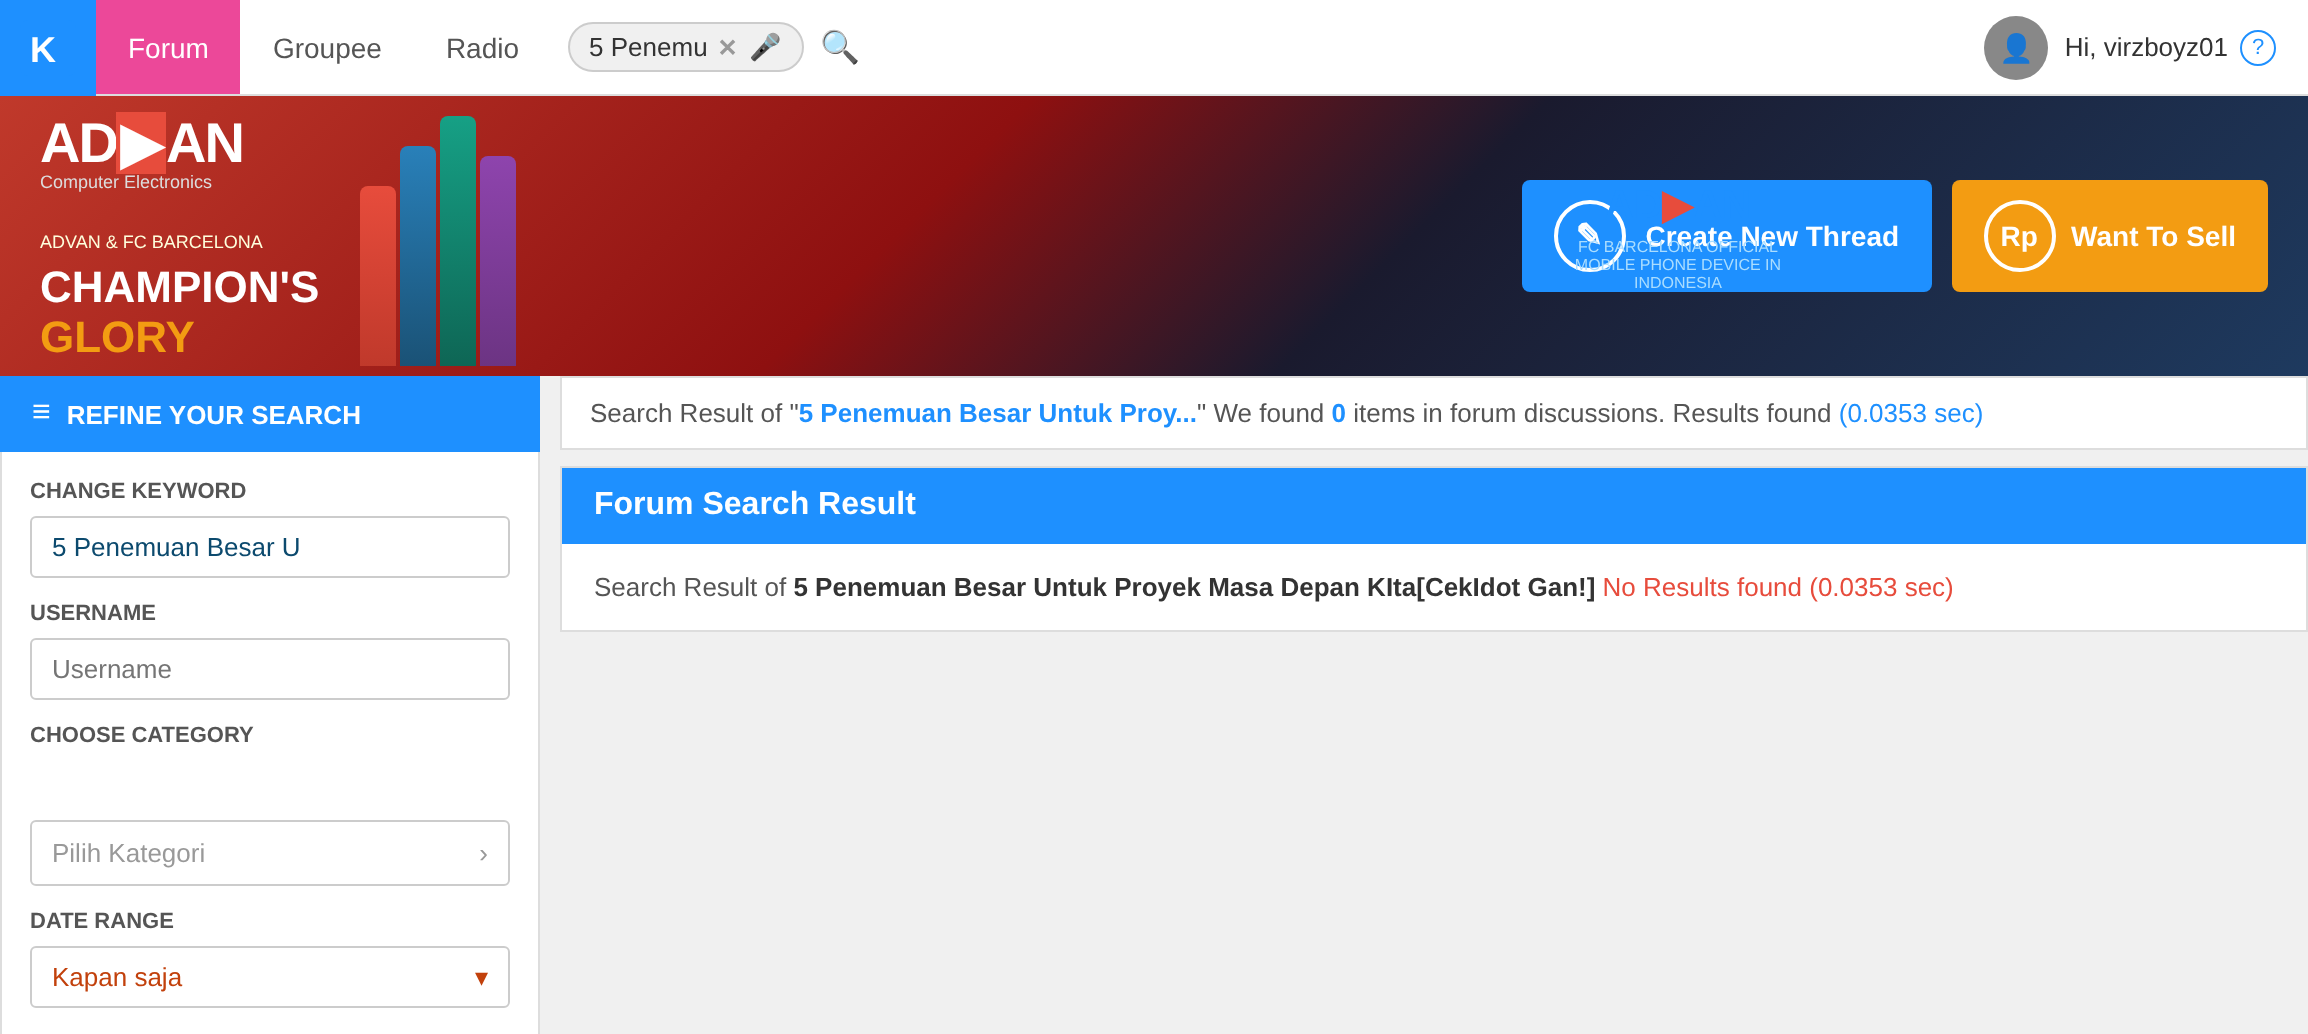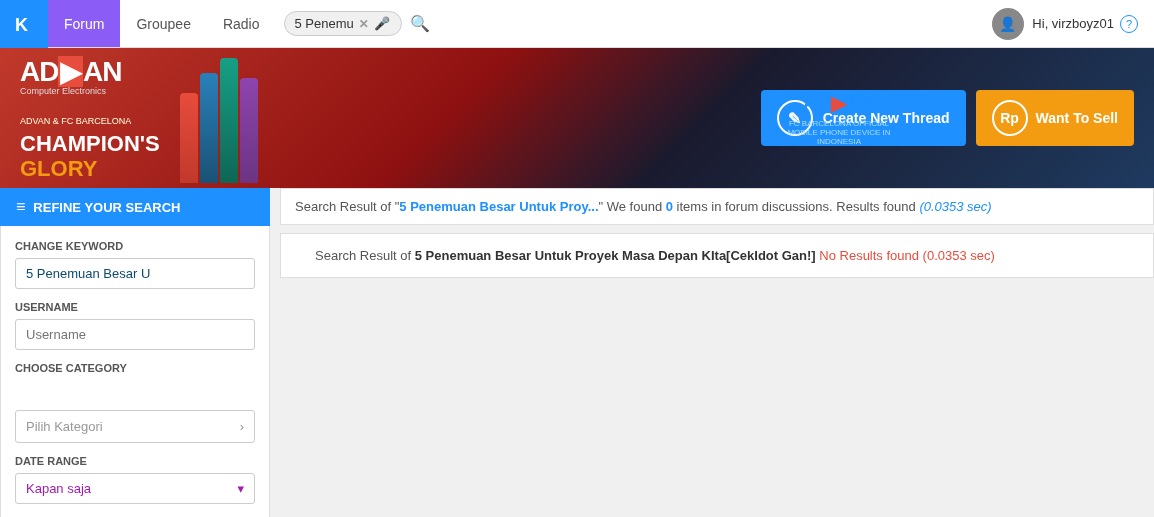--- a/index.html
+++ b/index.html
@@ -32,21 +32,21 @@
     .nav-item {
       padding: 0 16px;
       height: 100%;
       display: flex;
       align-items: center;
       cursor: pointer;
       font-size: 14px;
       color: #555;
     }
     .nav-item.active {
-      background: #8b5cf6;
+      background: #ec4899;
       color: #fff;
     }
     .nav-search-area {
       display: flex;
       align-items: center;
       margin-left: 8px;
     }
     .nav-search-chip {
       background: #f0f0f0;
       border: 1px solid #ccc;
@@ -272,21 +272,21 @@
       align-items: center;
       cursor: pointer;
       margin-top: 36px;
     }
     .field-select-dropdown {
       width: 100%;
       border: 1px solid #ccc;
       border-radius: 3px;
       padding: 7px 10px;
       font-size: 13px;
-      color: #a21caf;
+      color: #c2410c;
       background: #fff;
       display: flex;
       justify-content: space-between;
       align-items: center;
       cursor: pointer;
     }
     .refine-btn {
       background: #1e90ff;
       color: #fff;
       border: none;
@@ -305,37 +305,36 @@
     }
     .search-info-bar {
       background: #fff;
       border: 1px solid #ddd;
       padding: 10px 14px;
       font-size: 13px;
       color: #555;
       margin-bottom: 8px;
     }
     .search-info-bar strong { color: #1e90ff; }
-    .search-info-bar .time { color: #1e90ff; font-style: italic; }
+    .search-info-bar .time { color: #1e90ff; }
     .result-panel {
       background: #fff;
       border: 1px solid #ddd;
     }
     .result-header {
       background: #1e90ff;
       color: #fff;
       padding: 10px 16px;
       font-size: 16px;
       font-weight: bold;
     }
     .result-body {
       padding: 14px 16px;
       font-size: 13px;
       color: #555;
-      margin-left: 18px;
     }
     .result-body strong { color: #333; }
     .result-body .no-results { color: #e74c3c; }
   </style>
 </head>
 <body>
 
 <nav class="navbar">
   <div class="nav-logo">
     <svg viewBox="0 0 28 28" fill="none" xmlns="http://www.w3.org/2000/svg">
@@ -428,18 +427,19 @@
 
       <button class="refine-btn">Refine Search</button>
     </div>
   </div>
 
   <div class="main-panel">
     <div class="search-info-bar">
       <span>Search Result of "</span><strong>5 Penemuan Besar Untuk Proy...</strong><span>" We found </span><strong>0</strong><span> items in forum discussions. Results found </span><span class="time">(0.0353 sec)</span>
     </div>
     <div class="result-panel">
+      <div class="result-header">Forum Search Result</div>
       <div class="result-body">
         <span>Search Result of </span><strong>5 Penemuan Besar Untuk Proyek Masa Depan KIta[CekIdot Gan!]</strong><span class="no-results"> No Results found (0.0353 sec)</span>
       </div>
     </div>
   </div>
 </div>
 
 </body></html>

